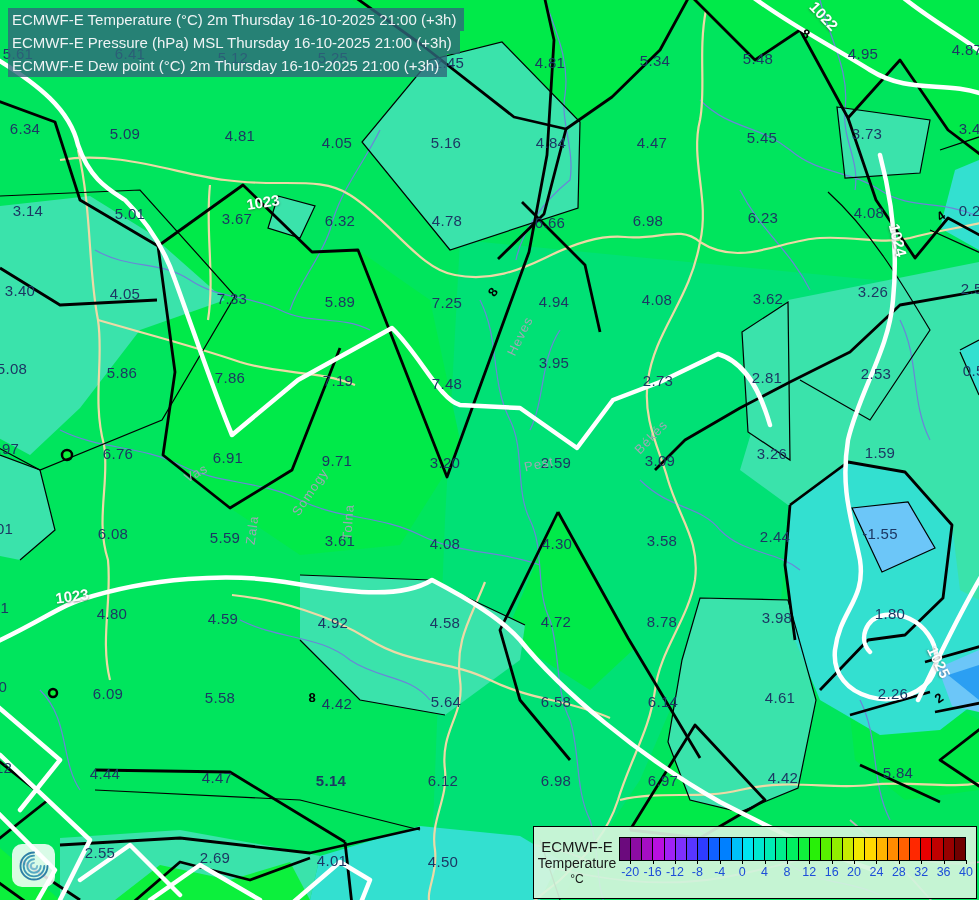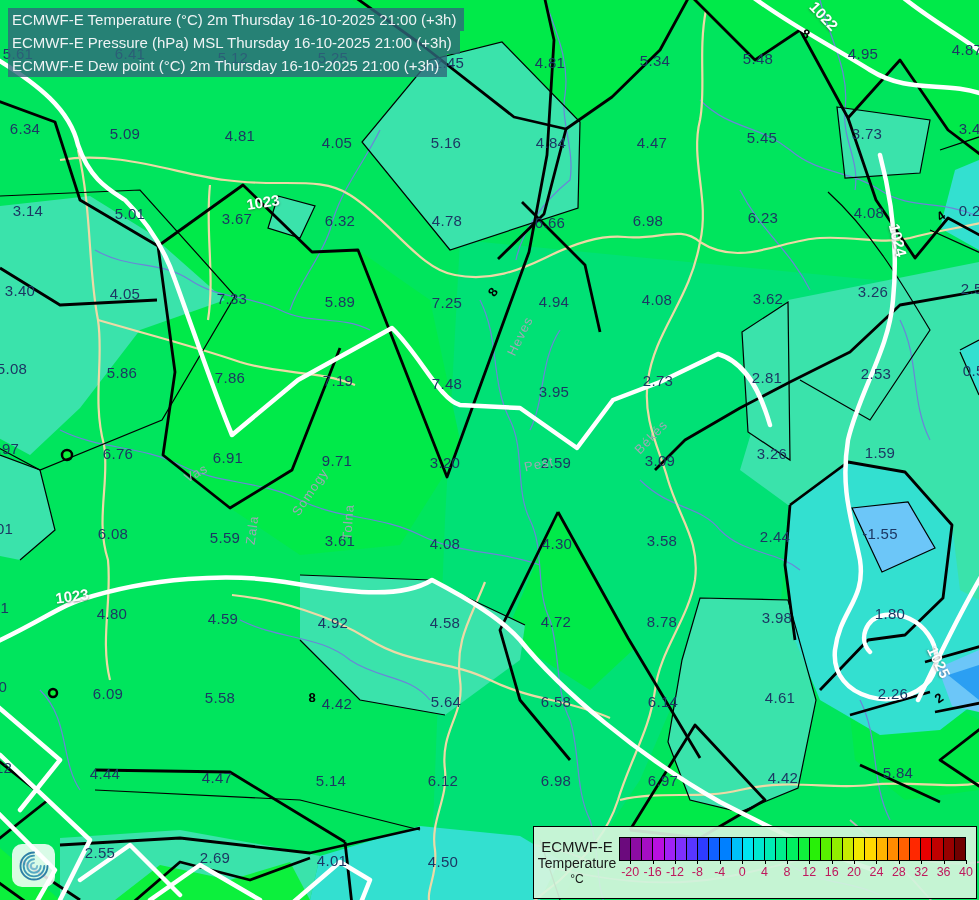--- a/index.html
+++ b/index.html
@@ -20,21 +20,21 @@
   #legend{position:absolute;left:533px;top:826px;width:442px;height:71px;
       background:rgba(214,245,221,.92);border:1px solid #000;z-index:25;}
   #legend .ltext{position:absolute;left:0;width:86px;text-align:center;color:#1a1a1a;}
   #lg1{top:11px;font-size:15px;} #lg2{top:28px;font-size:14px;} #lg3{top:45px;font-size:12px;}
   #bar{position:absolute;left:85px;top:10px;width:345px;height:22px;
       border:1px solid #000;display:flex;}
   #bar .cell{flex:1 1 auto;border-right:1px solid #000;}
   #bar .cell:last-child{border-right:none;}
   .tickmark{position:absolute;top:33px;width:1px;height:4px;background:#000;}
   .ticklab{position:absolute;top:38px;transform:translateX(-50%);
-      font-size:12.5px;color:#be185d;}
+      font-size:12.5px;color:#1d4ed8;}
   
   #logo{position:absolute;left:12px;top:844px;width:43px;height:43px;
       background:rgba(255,255,255,.85);border-radius:10px;z-index:26;
       display:flex;align-items:center;justify-content:center;}
 </style>
 </head>
 <body>
 
 <div id="stage">
 
@@ -198,21 +198,21 @@
       <div class="lab station" style="left: 554px; top: 301px;">4.94</div>
       <div class="lab station" style="left: 657px; top: 299px;">4.08</div>
       <div class="lab station" style="left: 768px; top: 298px;">3.62</div>
       <div class="lab station" style="left: 873px; top: 291px;">3.26</div>
       <div class="lab station" style="left: 976px; top: 288px;">2.53</div>
       <div class="lab station" style="left: 12px; top: 368px;">5.08</div>
       <div class="lab station" style="left: 122px; top: 372px;">5.86</div>
       <div class="lab station" style="left: 230px; top: 377px;">7.86</div>
       <div class="lab station" style="left: 338px; top: 380px;">7.19</div>
       <div class="lab station" style="left: 447px; top: 383px;">7.48</div>
-      <div class="lab station" style="left: 554px; top: 391px; text-align: right;">3.95</div>
+      <div class="lab station" style="left: 554px; top: 362px; text-align: right;">3.95</div>
       <div class="lab station" style="left: 658px; top: 380px;">2.73</div>
       <div class="lab station" style="left: 767px; top: 377px;">2.81</div>
       <div class="lab station" style="left: 876px; top: 373px;">2.53</div>
       <div class="lab station" style="left: 978px; top: 370px;">0.53</div>
       <div class="lab station" style="left: 4px; top: 448px;">3.97</div>
       <div class="lab station" style="left: 118px; top: 453px;">6.76</div>
       <div class="lab station" style="left: 228px; top: 457px;">6.91</div>
       <div class="lab station" style="left: 337px; top: 460px;">9.71</div>
       <div class="lab station" style="left: 445px; top: 462px;">3.20</div>
       <div class="lab station" style="left: 556px; top: 462px;">2.59</div>
@@ -242,21 +242,21 @@
       <div class="lab station" style="left: 220px; top: 697px;">5.58</div>
       <div class="lab station" style="left: 337px; top: 703px;">4.42</div>
       <div class="lab station" style="left: 446px; top: 701px;">5.64</div>
       <div class="lab station" style="left: 556px; top: 701px;">6.58</div>
       <div class="lab station" style="left: 663px; top: 701px;">6.14</div>
       <div class="lab station" style="left: 780px; top: 697px;">4.61</div>
       <div class="lab station" style="left: 893px; top: 693px;">2.26</div>
       <div class="lab station" style="left: -3px; top: 767px;">3.12</div>
       <div class="lab station" style="left: 105px; top: 773px;">4.44</div>
       <div class="lab station" style="left: 217px; top: 777px;">4.47</div>
-      <div class="lab station" style="left: 331px; top: 780px;">5.14</div>
+      <div class="lab station" style="left: 331px; top: 780px; font-weight: bold;">5.14</div>
       <div class="lab station" style="left: 443px; top: 780px;">6.12</div>
       <div class="lab station" style="left: 556px; top: 780px;">6.98</div>
       <div class="lab station" style="left: 663px; top: 780px;">6.97</div>
       <div class="lab station" style="left: 783px; top: 777px;">4.42</div>
       <div class="lab station" style="left: 898px; top: 772px;">5.84</div>
       <div class="lab station" style="left: 100px; top: 852px;">2.55</div>
       <div class="lab station" style="left: 215px; top: 857px;">2.69</div>
       <div class="lab station" style="left: 332px; top: 860px;">4.01</div>
       <div class="lab station" style="left: 443px; top: 861px;">4.50</div>
     </div>

